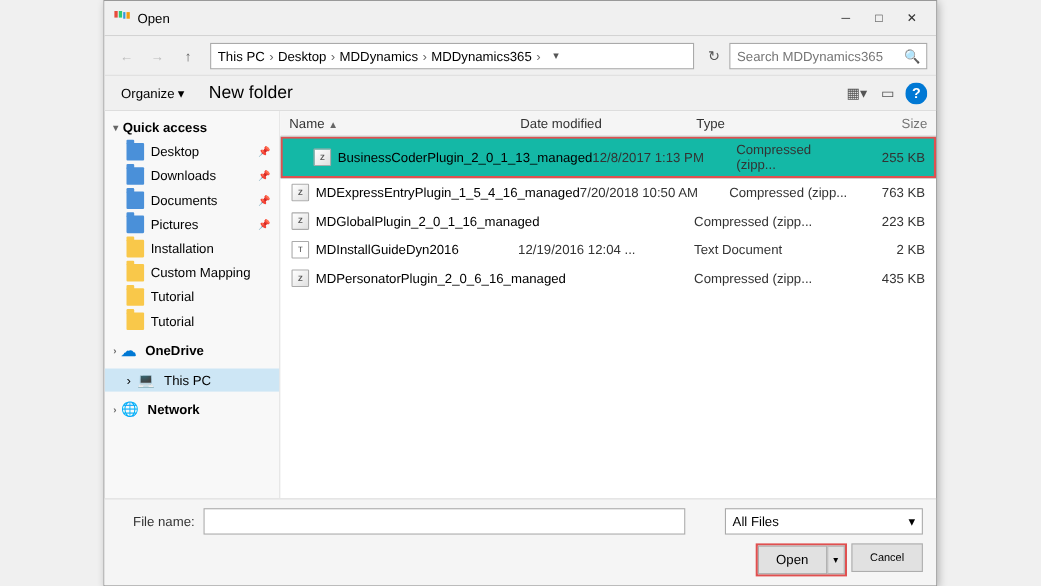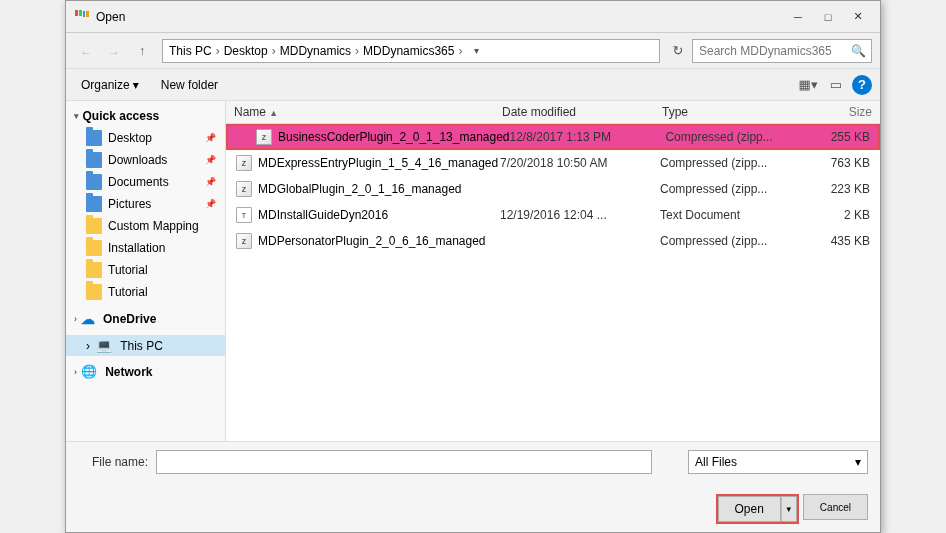--- a/index.html
+++ b/index.html
@@ -8,21 +8,21 @@
       font-size: 12px;
       background: #f0f0f0;
       display: flex;
       justify-content: center;
       align-items: center;
       width: 946px;
       height: 533px;
       overflow: hidden;
     }
     .dialog {
-      width: 816px;
+      width: 758px;
       height: 533px;
       background: #ffffff;
       border: 1px solid #999;
       display: flex;
       flex-direction: column;
       box-shadow: 2px 2px 8px rgba(0,0,0,0.3);
     }
     
     .title-bar {
       background: #f0f0f0;
@@ -167,21 +167,21 @@
       padding: 0 6px;
       font-size: 12px;
       color: #000;
     }
     .new-folder-btn {
       height: 24px;
       border: 1px solid transparent;
       background: transparent;
       cursor: pointer;
       padding: 0 6px;
-      font-size: 12px;
+      font-size: 16px;
       color: #000;
     }
     .toolbar2-right {
       margin-left: auto;
       display: flex;
       align-items: center;
       gap: 4px;
     }
     .view-btn {
       width: 24px;
@@ -334,21 +334,21 @@
     .sort-arrow { font-size: 9px; color: #666; }
 
     .file-row {
       display: flex;
       align-items: center;
       padding: 3px 8px;
       cursor: pointer;
       border: 2px solid transparent;
     }
     .file-row.selected {
-      background: #ec4899;
+      background: #14b8a6;
       border: 2px solid #e05050;
       padding-left: 28px;
     }
     .file-icon {
       width: 16px;
       height: 16px;
       margin-right: 6px;
       flex-shrink: 0;
     }
     .zip-icon {
@@ -382,21 +382,21 @@
     .file-type { width: 130px; font-size: 12px; color: #333; }
     .file-size { width: 80px; font-size: 12px; color: #333; text-align: right; }
 
     
     .bottom-bar {
       border-top: 1px solid #ddd;
       background: #f5f5f5;
       padding: 8px 12px;
       display: flex;
       flex-direction: column;
-      gap: 20px;
+      gap: 8px;
     }
     .filename-row {
       display: flex;
       align-items: center;
       gap: 8px;
     }
     .filename-label {
       font-size: 12px;
       color: #333;
       width: 70px;
@@ -556,25 +556,25 @@
           <span>Documents</span>
           <span class="pin-icon">📌</span>
         </div>
         <div class="sidebar-item">
           <div class="folder-icon-blue item-icon"></div>
           <span>Pictures</span>
           <span class="pin-icon">📌</span>
         </div>
         <div class="sidebar-item">
           <div class="folder-icon-yellow item-icon"></div>
+          <span>Installation</span>
+        </div>
+        <div class="sidebar-item">
+          <div class="folder-icon-yellow item-icon"></div>
           <span>Custom Mapping</span>
-        </div>
-        <div class="sidebar-item">
-          <div class="folder-icon-yellow item-icon"></div>
-          <span>Installation</span>
         </div>
         <div class="sidebar-item">
           <div class="folder-icon-yellow item-icon"></div>
           <span>Tutorial</span>
         </div>
         <div class="sidebar-item">
           <div class="folder-icon-yellow item-icon"></div>
           <span>Tutorial</span>
         </div>
       </div>

